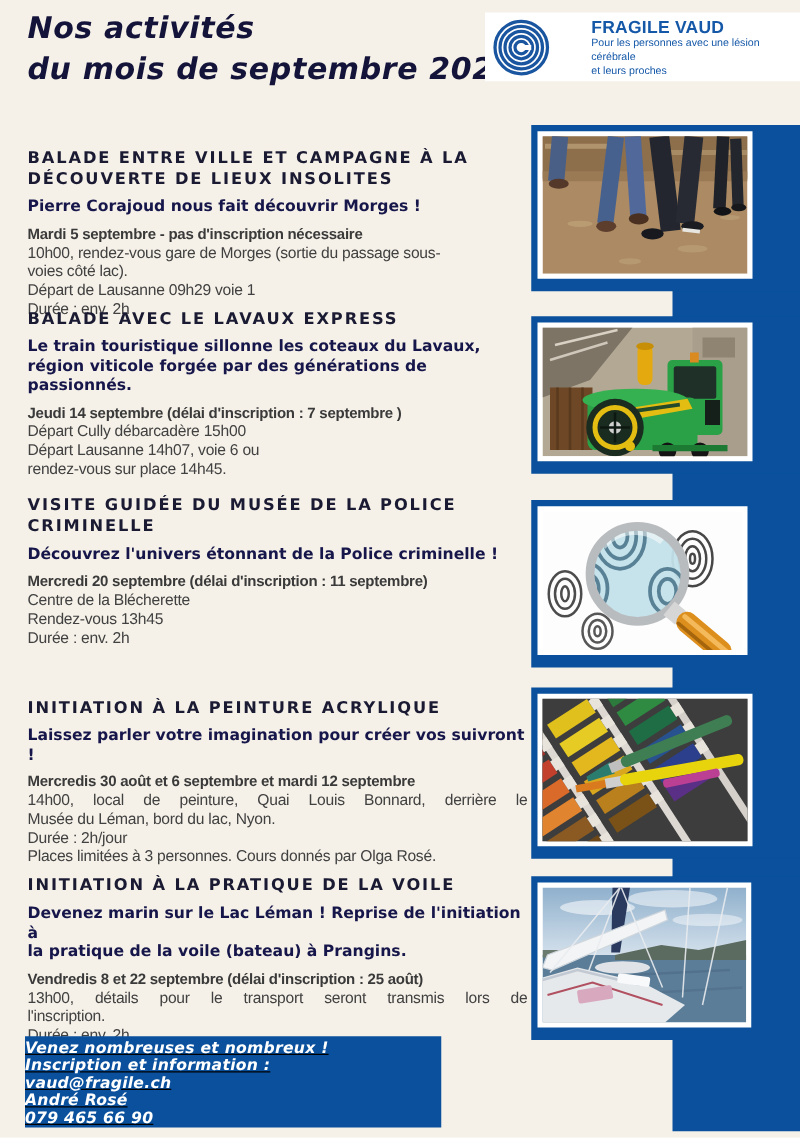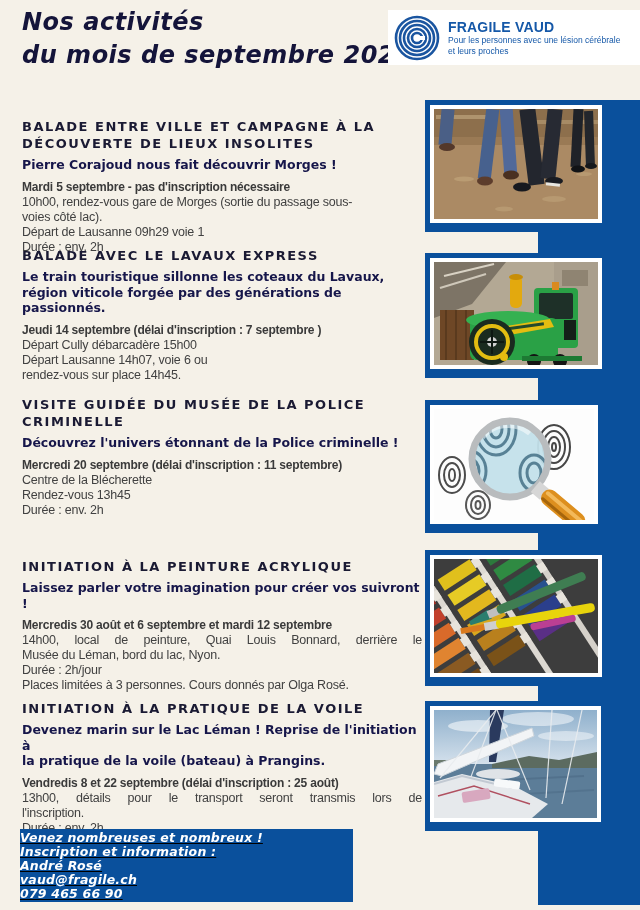--- a/index.html
+++ b/index.html
@@ -8,21 +8,21 @@
   
   .right-strip{position:absolute;left:538px;top:100px;width:102px;height:805px;background:#0a509c;}
   .photo-block{position:absolute;left:425px;width:215px;background:#0a509c;padding:5px 0 5px 5px;box-sizing:border-box;}
   .photo-frame{background:#ffffff;padding:4px;display:inline-block;line-height:0;}
   .photo-frame svg{display:block;}
   
   .title{position:absolute;left:22px;top:6px;width:400px;
          font-family:"DejaVu Sans",sans-serif;font-weight:bold;font-style:italic;
          font-size:24px;line-height:33px;color:#14143a;letter-spacing:.5px;white-space:pre-line;}
   .logo-box{position:absolute;left:388px;top:10px;width:252px;height:55px;background:#ffffff;
-            display:flex;align-items:center;}
+            display:flex;align-items:center;gap:25px;}
   .logo-spiral{margin:0 8px 0 6px;flex:0 0 auto;}
   .logo-text{color:#1558a8;}
   .logo-name{font-family:"Liberation Sans",sans-serif;font-weight:bold;font-size:14px;line-height:16px;letter-spacing:.2px;}
   .logo-tag{font-size:8.5px;line-height:11px;white-space:pre-line;}
   
   .sec{position:absolute;left:22px;width:400px;}
   .sec-title{margin:0 0 5px 0;font-family:"DejaVu Sans",sans-serif;font-weight:bold;
              font-size:13px;line-height:17px;letter-spacing:1.5px;color:#1a1a33;white-space:pre-line;}
   .sec-sub{margin:0 0 7px 0;font-family:"DejaVu Sans",sans-serif;font-weight:bold;
            font-size:12.5px;line-height:15.5px;color:#16164a;white-space:pre-line;}
@@ -339,18 +339,18 @@
       <div class="bl stretch">13h00, détails pour le transport seront transmis lors de</div>
       <div class="bl">l'inscription.</div>
       <div class="bl">Durée : env. 2h</div>
       <div class="bl">Places très limitées à 2 personnes,</div>
     </div>
   </section>
 
   <div class="footer-box">
     <div class="fl">Venez nombreuses et nombreux !</div>
     <div class="fl">Inscription et information :</div>
+    <div class="fl">vaud@fragile.ch</div>
     <div class="fl">André Rosé</div>
-    <div class="fl">vaud@fragile.ch</div>
     <div class="fl">079 465 66 90</div>
   </div>
 
 </div>
 
 </body></html>

